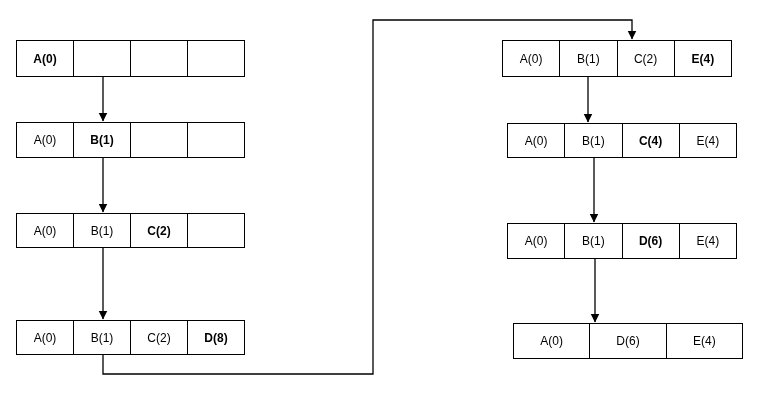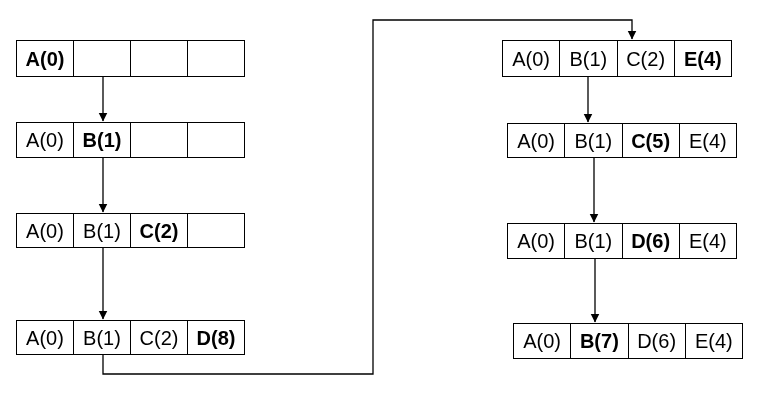--- a/index.html
+++ b/index.html
@@ -34,21 +34,21 @@
     display: flex;
     box-sizing: border-box;
     background: #ffffff;
     border: 1px solid #000000;
   }
   .array-cell {
     flex: 1 1 0;
     display: flex;
     align-items: center;
     justify-content: center;
-    font-size: 20px;
+    font-size: 12px;
     line-height: 1;
     color: #000000;
     border-left: 1px solid #000000;
     overflow: hidden;
     white-space: nowrap;
   }
   .array-cell:first-child {
     border-left: none;
   }
   .array-cell.bold {
@@ -102,29 +102,28 @@
       </div>
       <div class="array-row" style="left: 502px; top: 40px; width: 230px; height: 37px;">
         <div class="array-cell">A(0)</div>
         <div class="array-cell">B(1)</div>
         <div class="array-cell">C(2)</div>
         <div class="array-cell bold">E(4)</div>
       </div>
       <div class="array-row" style="left: 507px; top: 123px; width: 230px; height: 35px;">
         <div class="array-cell">A(0)</div>
         <div class="array-cell">B(1)</div>
-        <div class="array-cell bold">C(5)</div>
+        <div class="array-cell bold">C(4)</div>
         <div class="array-cell">E(4)</div>
       </div>
       <div class="array-row" style="left: 507px; top: 223px; width: 230px; height: 36px;">
         <div class="array-cell">A(0)</div>
         <div class="array-cell">B(1)</div>
         <div class="array-cell bold">D(6)</div>
         <div class="array-cell">E(4)</div>
       </div>
       <div class="array-row" style="left: 513px; top: 323px; width: 230px; height: 36px;">
         <div class="array-cell">A(0)</div>
-        <div class="array-cell bold">B(7)</div>
         <div class="array-cell">D(6)</div>
         <div class="array-cell">E(4)</div>
       </div>
     </div>
 </div>
 
 </body></html>

